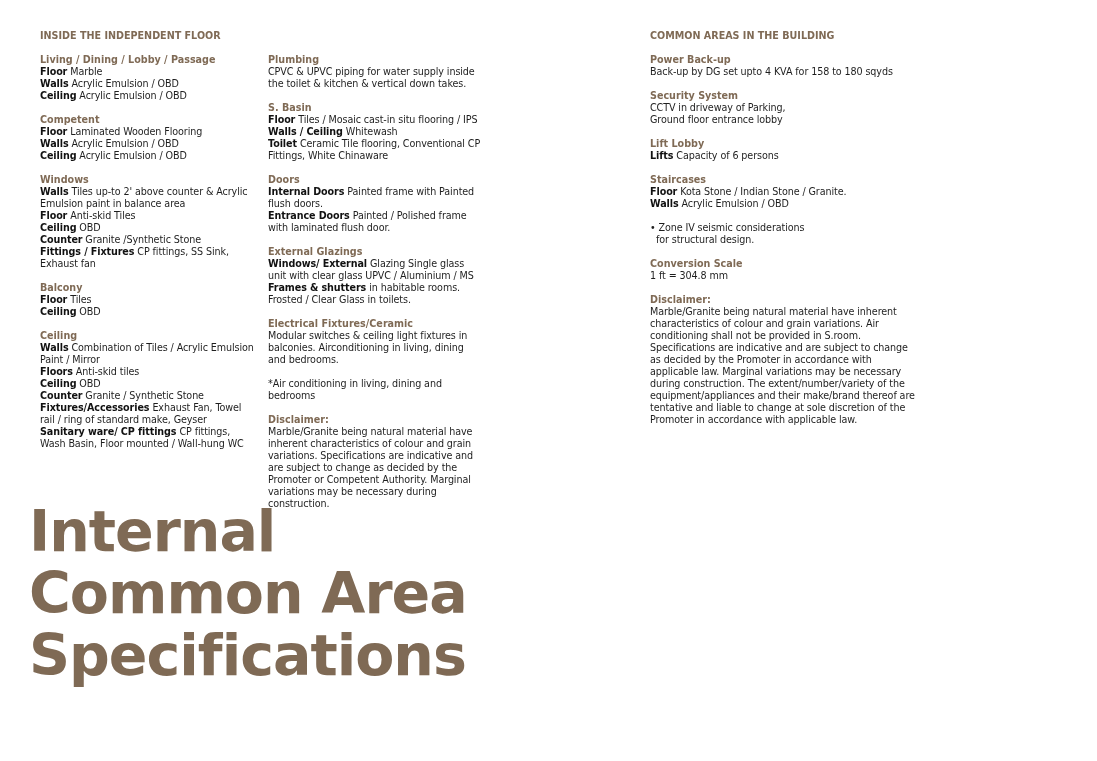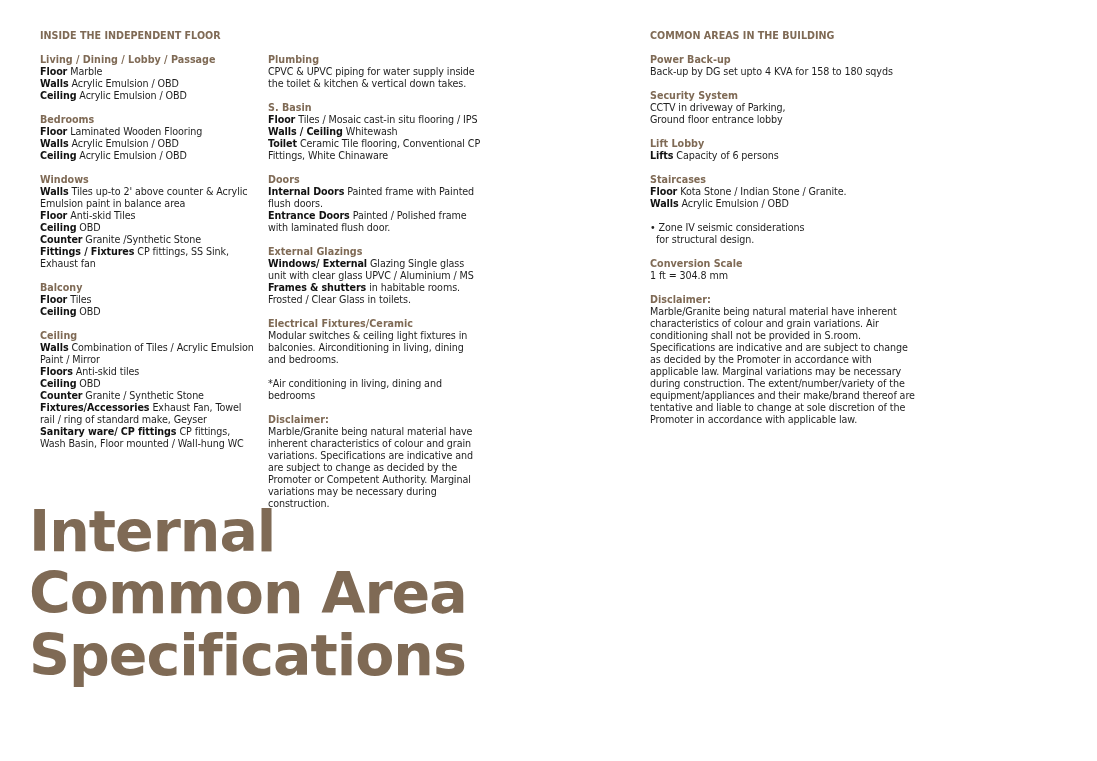--- a/index.html
+++ b/index.html
@@ -24,21 +24,21 @@
 <div class="col col-1">
   <div class="section-heading">INSIDE THE INDEPENDENT FLOOR</div>
   <div>
       <div class="group">
         <div class="group-title">Living / Dining / Lobby / Passage</div>
         <div class="line"><b>Floor</b><span> Marble</span></div>
         <div class="line"><b>Walls</b><span> Acrylic Emulsion / OBD</span></div>
         <div class="line"><b>Ceiling</b><span> Acrylic Emulsion / OBD</span></div>
       </div>
       <div class="group">
-        <div class="group-title">Bedrooms</div>
+        <div class="group-title">Competent</div>
         <div class="line"><b>Floor</b><span> Laminated Wooden Flooring</span></div>
         <div class="line"><b>Walls</b><span> Acrylic Emulsion / OBD</span></div>
         <div class="line"><b>Ceiling</b><span> Acrylic Emulsion / OBD</span></div>
       </div>
       <div class="group">
         <div class="group-title">Windows</div>
         <div class="line"><b>Walls</b><span> Tiles up-to 2' above counter &amp; Acrylic Emulsion paint in balance area</span></div>
         <div class="line"><b>Floor</b><span> Anti-skid Tiles</span></div>
         <div class="line"><b>Ceiling</b><span> OBD</span></div>
         <div class="line"><b>Counter</b><span> Granite /Synthetic Stone</span></div>

